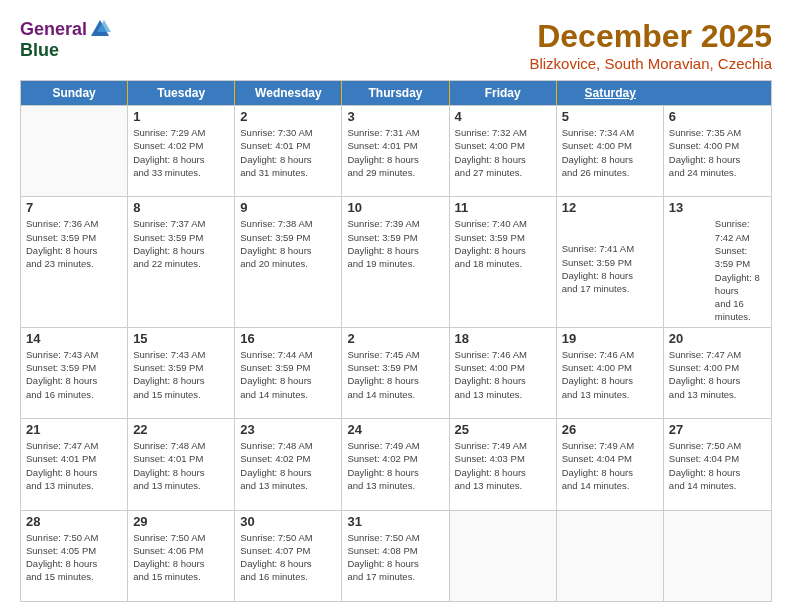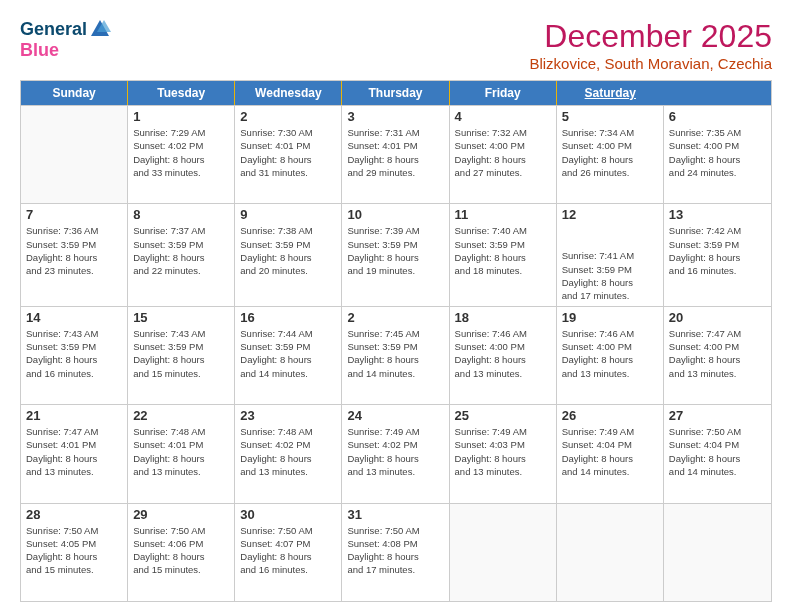--- a/index.html
+++ b/index.html
@@ -28,39 +28,39 @@
       flex-direction: column;
       align-items: flex-start;
     }
     .logo-text {
       display: flex;
       align-items: center;
     }
     .logo-general {
       font-size: 18px;
       font-weight: bold;
-      color: #0c4a6e;
+      color: #701a75;
     }
     .logo-blue {
       font-size: 18px;
       font-weight: bold;
-      color: #ec4899;
+      color: #14532d;
     }
     .logo-icon {
       width: 22px;
       height: 22px;
       margin-left: 2px;
     }
     .title-block {
       text-align: right;
     }
     .month-title {
       font-size: 32px;
-      color: #be185d;
-      font-weight: normal;
+      color: #a16207;
+      font-weight: bold;
     }
     .location {
       font-size: 15px;
       color: #c2410c;
     }
     .calendar {
       flex: 1;
       display: flex;
       flex-direction: column;
       border: 1px solid #ccc;
@@ -225,21 +225,21 @@
           </div>
           <div class="cal-cell">
             <div class="cell-date">12</div>
             <div class="cell-info" style="white-space: pre-line; margin-top: 27px;">Sunrise: 7:41 AM
 Sunset: 3:59 PM
 Daylight: 8 hours
 and 17 minutes.</div>
           </div>
           <div class="cal-cell">
             <div class="cell-date">13</div>
-            <div class="cell-info" style="white-space: pre-line;">Sunrise: 7:42 AM
+            <div class="cell-info" style="white-space: pre-line; margin-left: 46px;">Sunrise: 7:42 AM
 Sunset: 3:59 PM
 Daylight: 8 hours
 and 16 minutes.</div>
           </div>
         </div>
         <div class="cal-week">
           <div class="cal-cell">
             <div class="cell-date">14</div>
             <div class="cell-info" style="white-space: pre-line;">Sunrise: 7:43 AM
 Sunset: 3:59 PM

